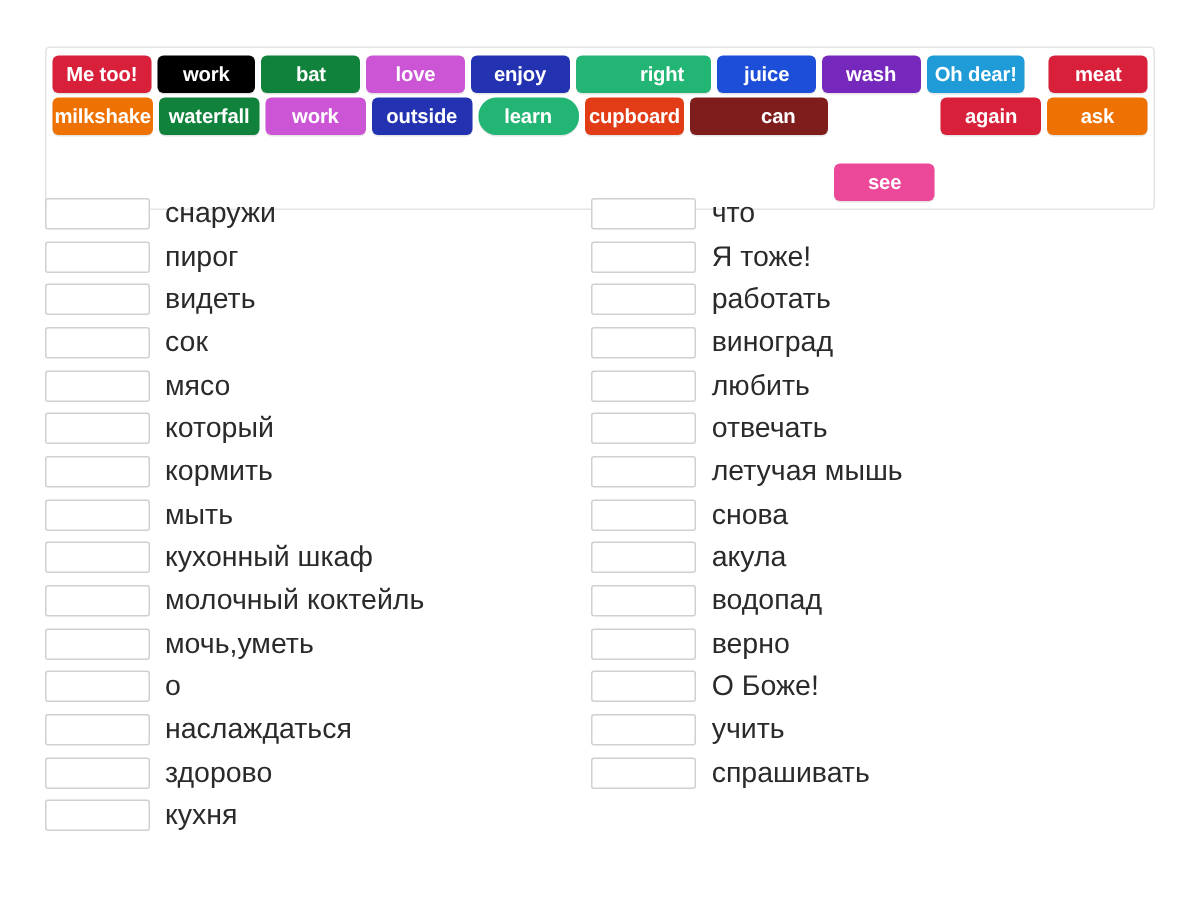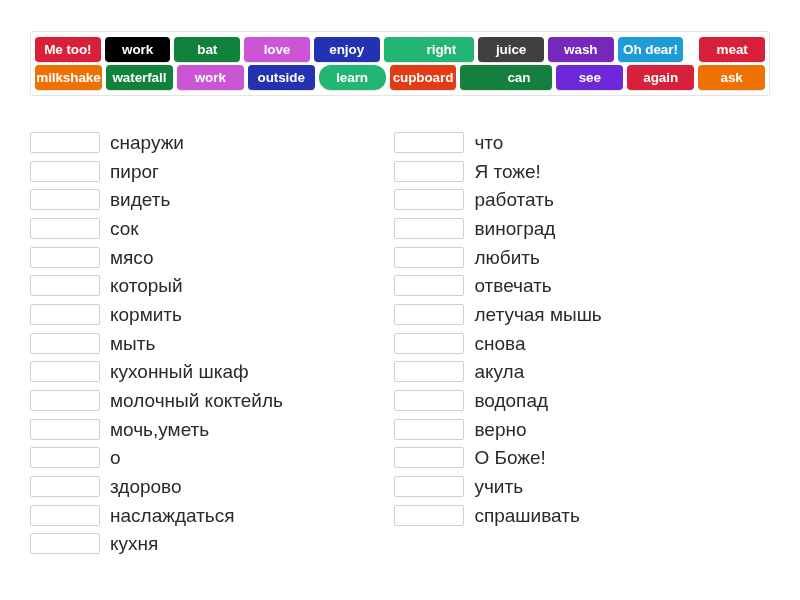--- a/index.html
+++ b/index.html
@@ -106,34 +106,34 @@
 <div id="app">
 
   <div class="tile-bank" id="tile-bank">
       <div class="tile-row">
         <div class="tile" style="background: rgb(216, 32, 58);">Me too!</div>
         <div class="tile" style="background: #000000;">work</div>
         <div class="tile" style="background: rgb(17, 130, 59);">bat</div>
         <div class="tile" style="background: rgb(203, 85, 212);">love</div>
         <div class="tile" style="background: rgb(35, 50, 176);">enjoy</div>
         <div class="tile" style="background: rgb(35, 181, 115); padding-left: 25px;">right</div>
-        <div class="tile" style="background: #404040;">juice</div>
+        <div class="tile" style="background: #1d4ed8;">juice</div>
         <div class="tile" style="background: rgb(117, 40, 187);">wash</div>
         <div class="tile" style="background: rgb(31, 155, 216);">Oh dear!</div>
         <div class="tile" style="background: rgb(216, 32, 58); margin-left: 12px;">meat</div>
       </div>
       <div class="tile-row">
         <div class="tile" style="background: rgb(238, 114, 3);">milkshake</div>
         <div class="tile" style="background: rgb(17, 130, 59);">waterfall</div>
         <div class="tile" style="background: rgb(203, 85, 212);">work</div>
         <div class="tile" style="background: rgb(35, 50, 176);">outside</div>
         <div class="tile" style="background: rgb(35, 181, 115); border-radius: 12px;">learn</div>
         <div class="tile" style="background: rgb(225, 60, 22);">cupboard</div>
-        <div class="tile" style="background: #15803d; padding-left: 25px;">can</div>
-        <div class="tile" style="background: #6d28d9;">see</div>
+        <div class="tile" style="background: #7f1d1d; padding-left: 25px;">can</div>
+        <div class="tile" style="background: #ec4899; margin-top: 44px;">see</div>
         <div class="tile" style="background: rgb(216, 32, 58);">again</div>
         <div class="tile" style="background: rgb(238, 114, 3);">ask</div>
       </div>
     </div>
 
   <div class="columns">
     <div class="column left" id="col-left">
         <div class="match-row">
           <div class="drop-box"></div>
           <div class="match-label">снаружи</div>
@@ -177,28 +177,28 @@
         <div class="match-row">
           <div class="drop-box"></div>
           <div class="match-label">мочь,уметь</div>
         </div>
         <div class="match-row">
           <div class="drop-box"></div>
           <div class="match-label">о</div>
         </div>
         <div class="match-row">
           <div class="drop-box"></div>
+          <div class="match-label">наслаждаться</div>
+        </div>
+        <div class="match-row">
+          <div class="drop-box"></div>
           <div class="match-label">здорово</div>
         </div>
         <div class="match-row">
           <div class="drop-box"></div>
-          <div class="match-label">наслаждаться</div>
-        </div>
-        <div class="match-row">
-          <div class="drop-box"></div>
           <div class="match-label">кухня</div>
         </div>
       </div>
     <div class="column right" id="col-right">
         <div class="match-row">
           <div class="drop-box"></div>
           <div class="match-label">что</div>
         </div>
         <div class="match-row">
           <div class="drop-box"></div>

